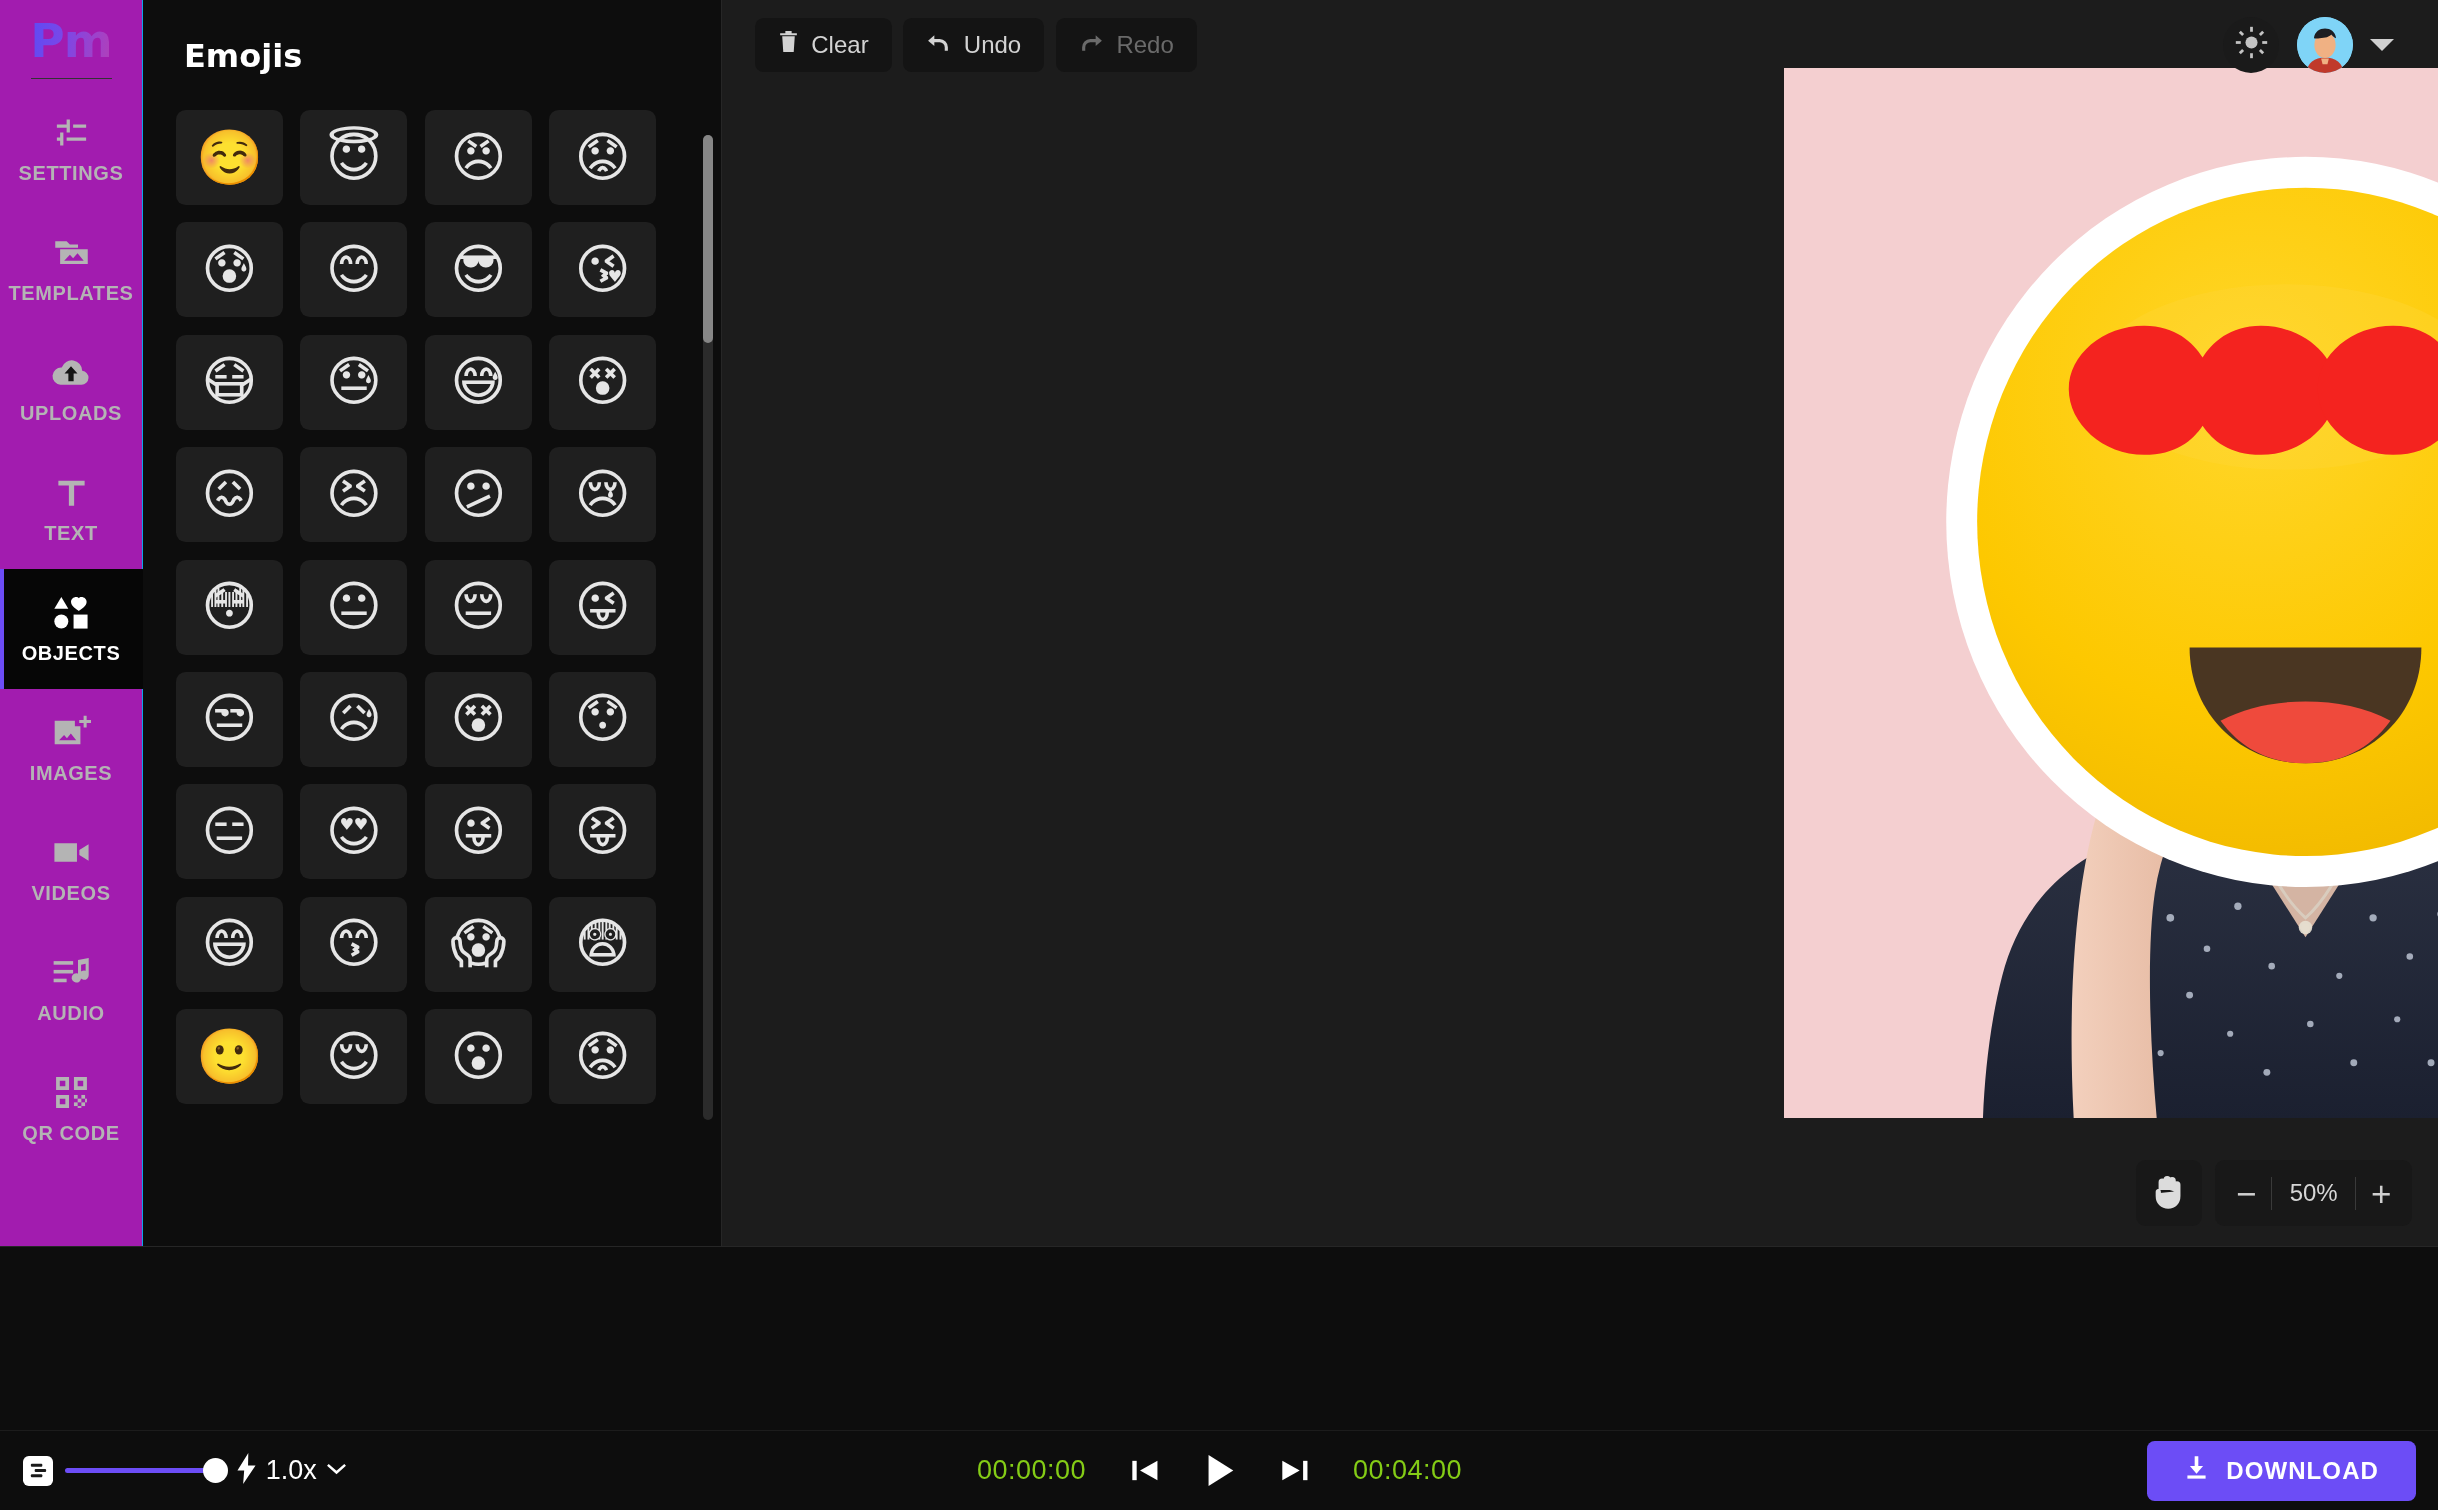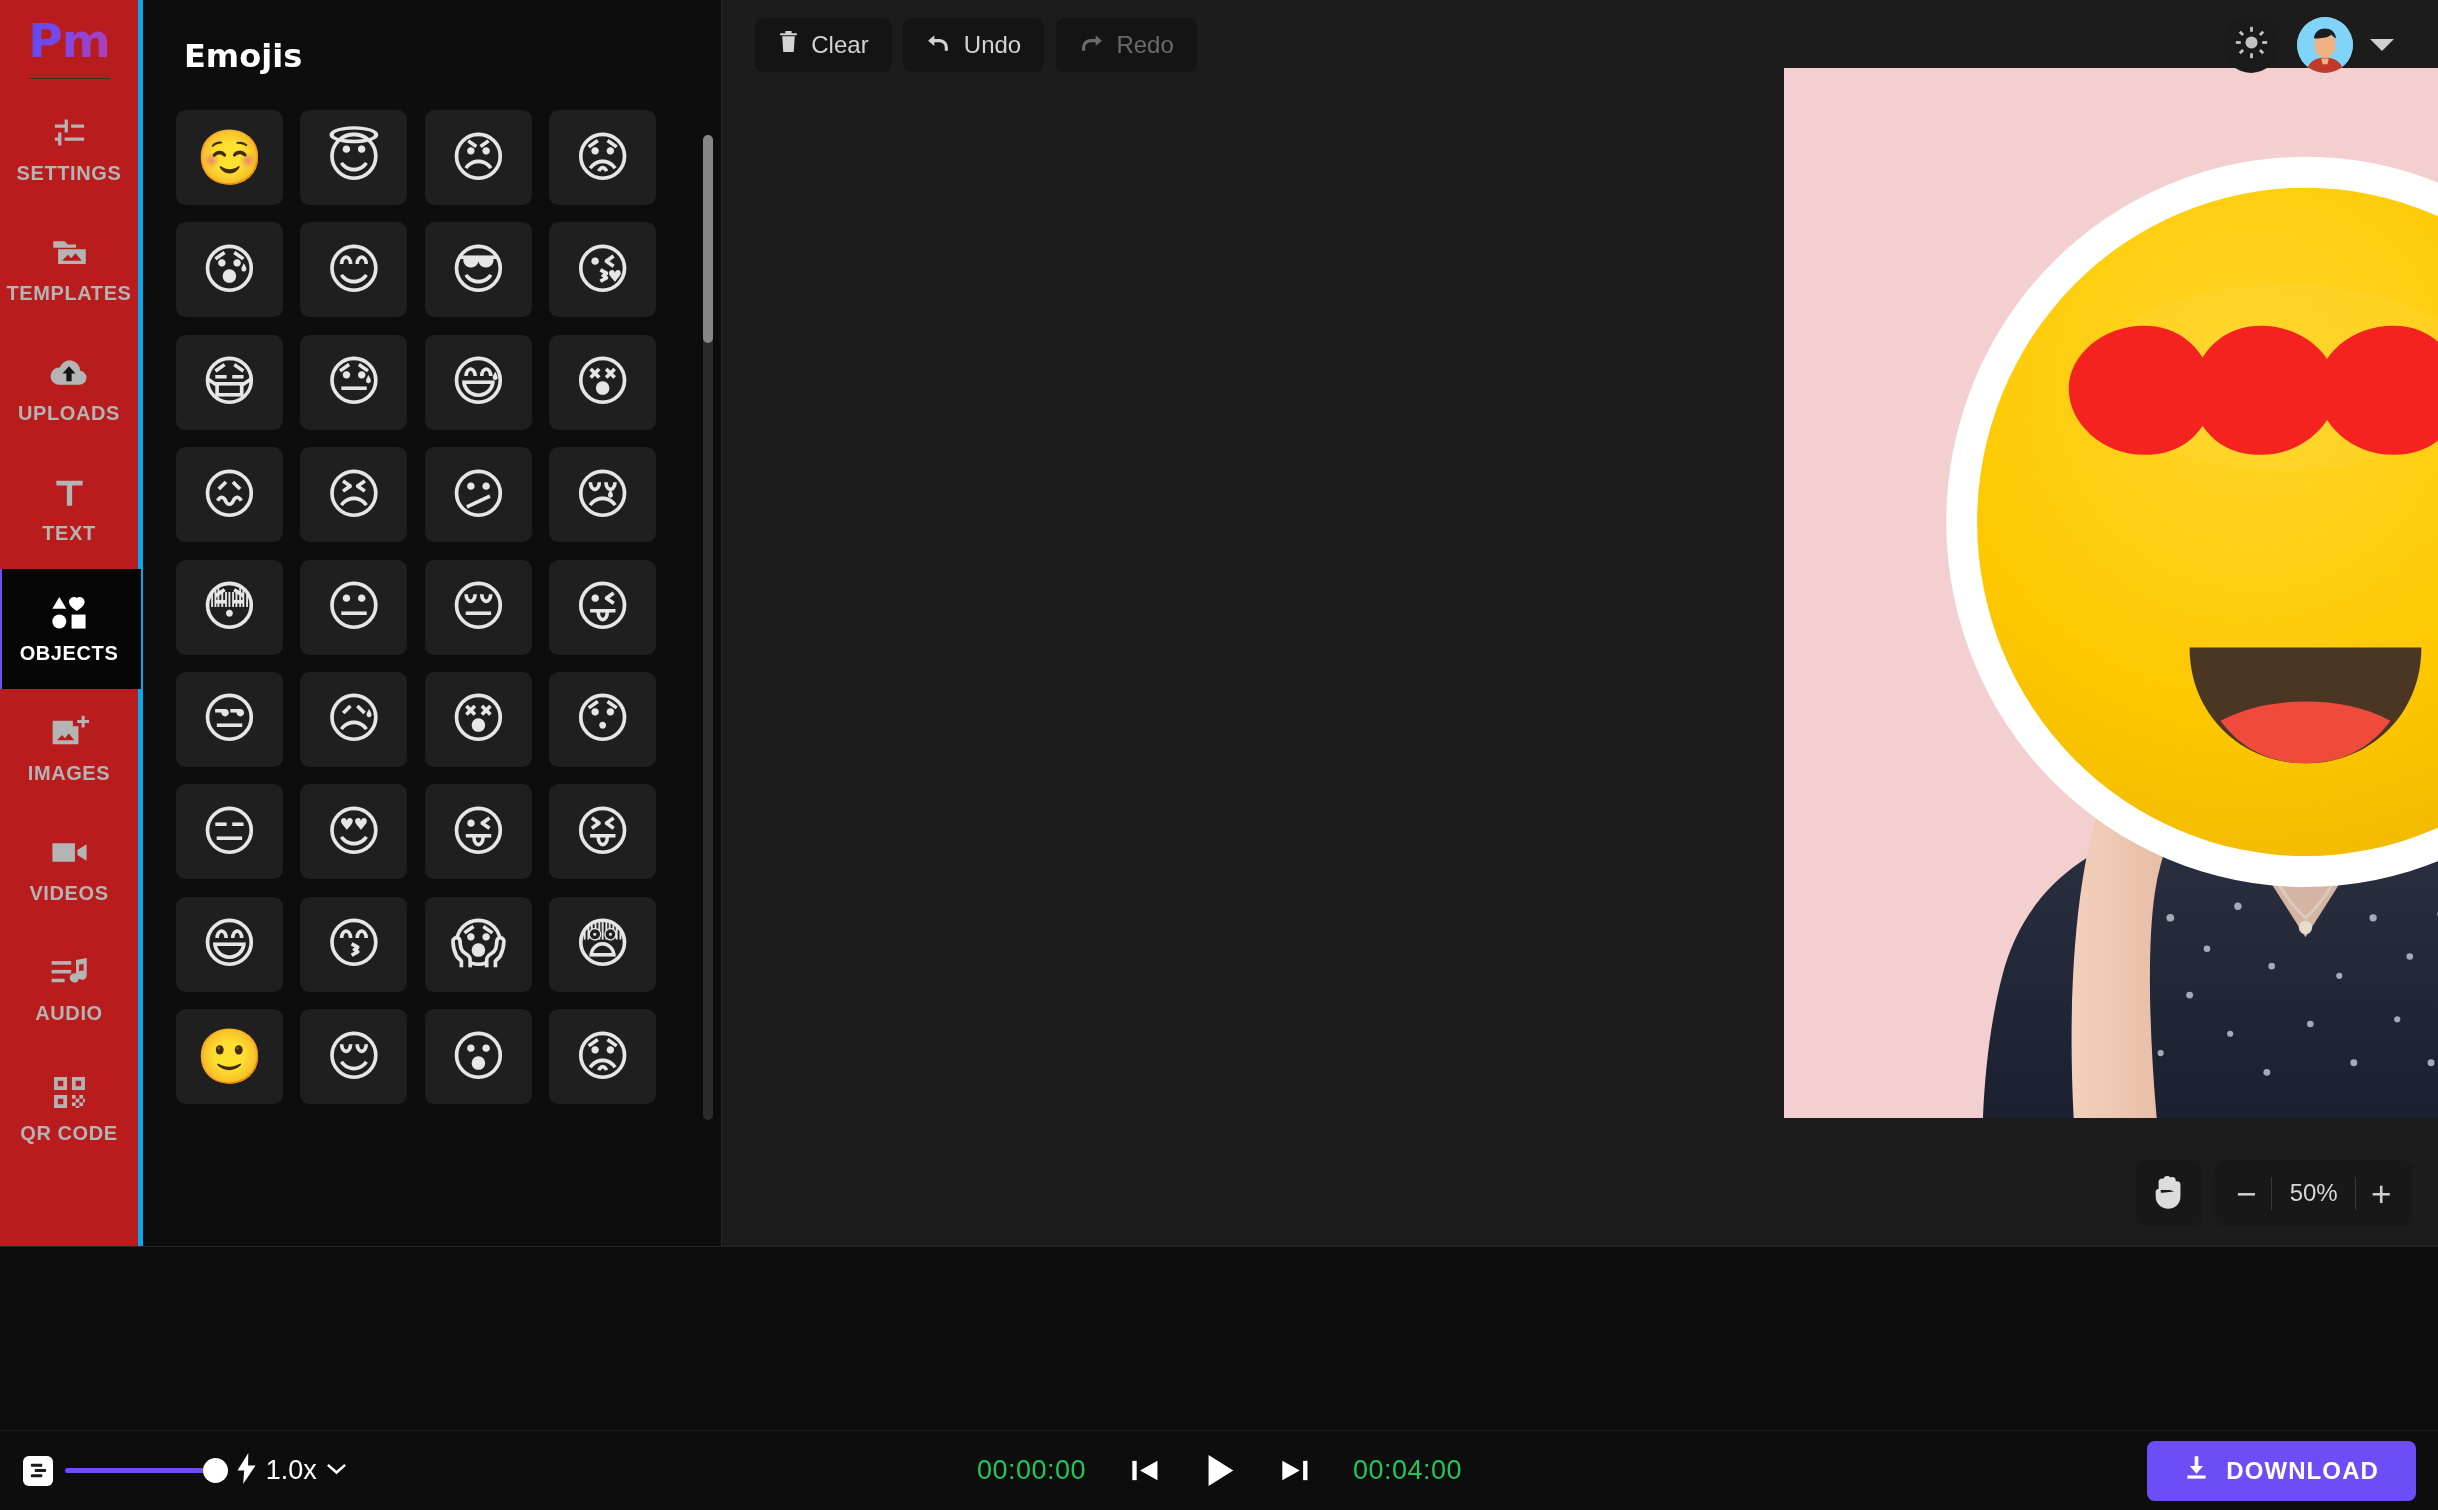--- a/index.html
+++ b/index.html
@@ -11,23 +11,23 @@
     color: #e6e6e6;
   }
   .app { position: relative; width: 2439px; height: 1510px; display: flex; flex-direction: column; }
 
   
   .main-row { display: flex; height: 1419px; width: 100%; }
 
   
   .rail {
     width: 143px; min-width: 143px;
-    background: #b91c1c;
+    background: #a21caf;
     display: flex; flex-direction: column; align-items: center;
-    border-right: 5px solid #0ea5e9;
+    border-right: 1px solid #0ea5e9;
     position: relative;
   }
   .logo {
     margin-top: 17.4px; margin-bottom: 13.5px;
     font-size: 47px; font-weight: bold; letter-spacing: -1px;
     background: linear-gradient(100deg,#5b4bf5 0%, #7a47e8 40%, #b33fb8 100%);
     -webkit-background-clip: text; background-clip: text;
     color: transparent;
     font-family: "DejaVu Sans", sans-serif;
     line-height: 1;
@@ -206,21 +206,21 @@
   }
   .slider { position: relative; width: 159px; height: 25px; display: flex; align-items: center; cursor: pointer;}
   .slider .bar { width: 100%; height: 4.8px; background: #6c4df6; border-radius: 2.9px; }
   .slider .knob { position: absolute; right: -3.9px; width: 25px; height: 25px; border-radius: 50%; background: #fff; }
   .speed { display: flex; align-items: center; gap: 8.7px; cursor: pointer; }
   .speed .txt { font-size: 27px; color: #fff; font-family: "Liberation Sans", sans-serif; }
   .bb-center {
     position: absolute; left: 50%; transform: translateX(-50%);
     display: flex; align-items: center; gap: 42px;
   }
-  .time-txt { font-size: 27px; color: #22c55e; font-family: "Liberation Sans", sans-serif; letter-spacing: 0.5px; }
+  .time-txt { font-size: 27px; color: #84cc16; font-family: "Liberation Sans", sans-serif; letter-spacing: 0.5px; }
   .tp-btn { display:flex; align-items:center; justify-content:center; cursor: pointer; }
   .bb-right { margin-left: auto; }
   .download-btn {
     display: flex; align-items: center; gap: 17.4px;
     height: 60px; padding: 0 37px; border-radius: 7.7px;
     background: #6c4df6; color: #fff; border: none; cursor: pointer;
     font-size: 24px; font-weight: bold; letter-spacing: 1.1px;
     font-family: "Liberation Sans", sans-serif;
   }
   .download-btn svg { fill: #fff; }

